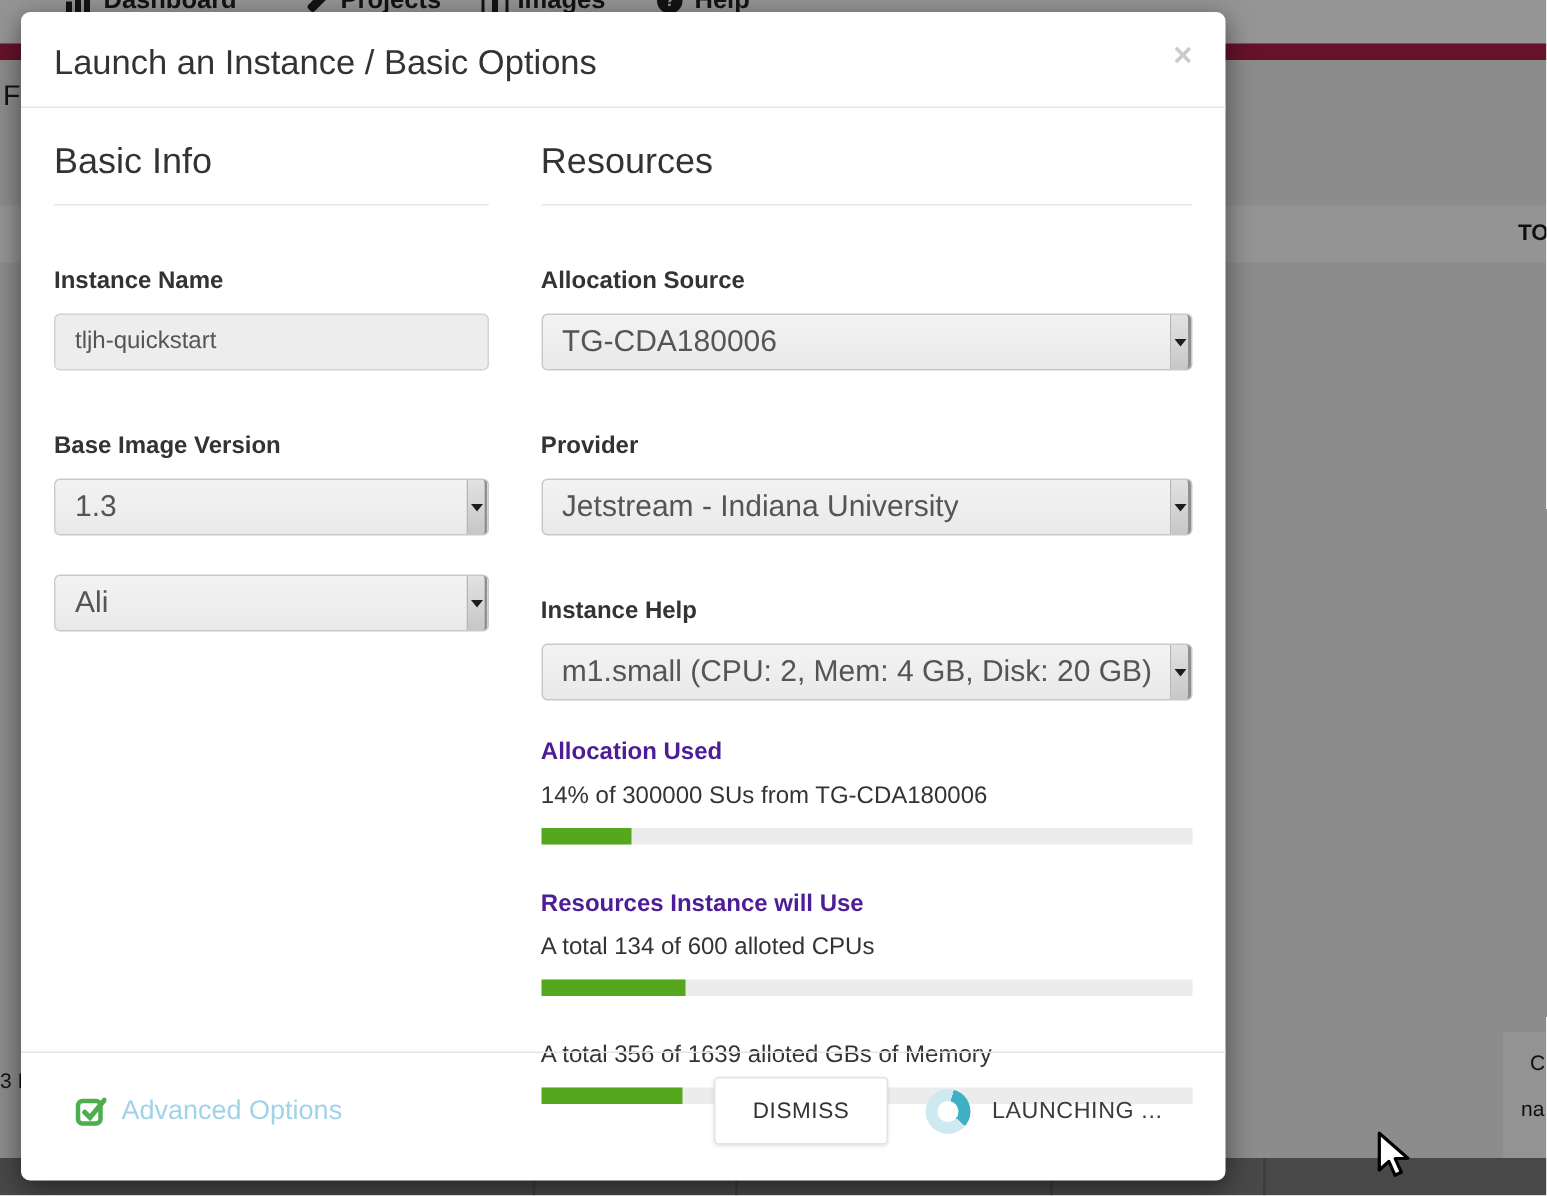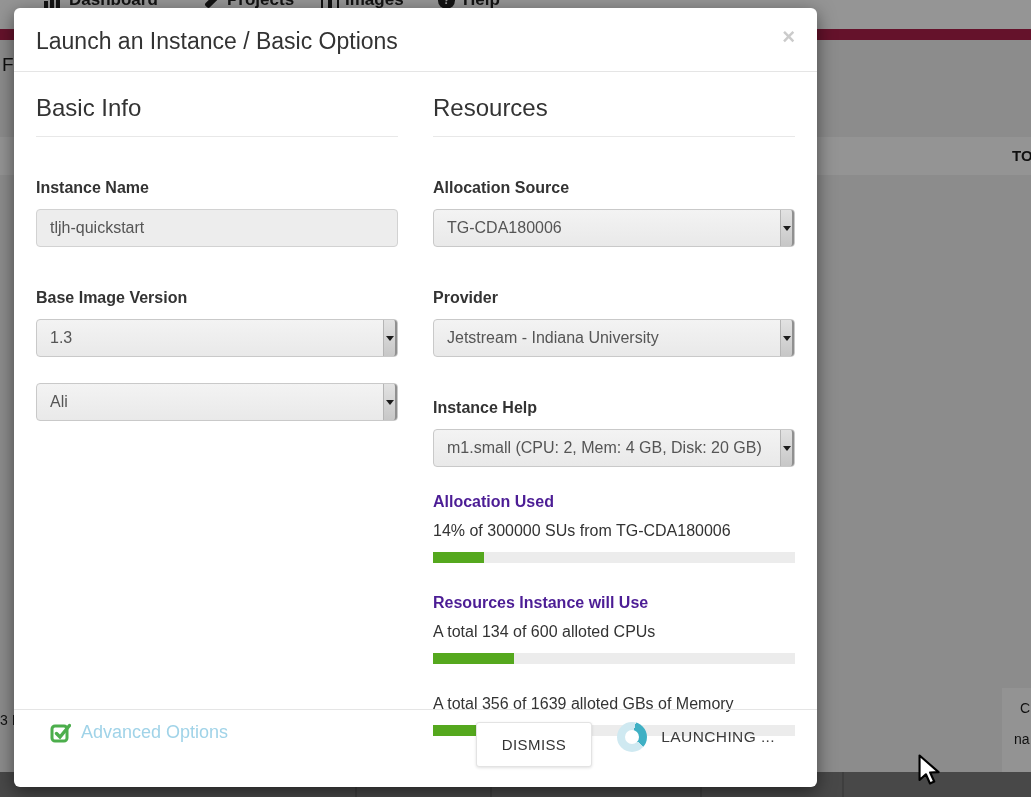--- a/index.html
+++ b/index.html
@@ -44,35 +44,35 @@
   .col { width:459px; }
   .sec-heading { font-size:24px; font-weight:400; color:#333; padding:4px 0 14px 0;
                  border-bottom:1px solid #e8e8e8; margin-bottom:16px; }
   .fgroup { margin-bottom:26px; }
   .flabel { display:block; font-size:16px; font-weight:700; color:#333; margin-bottom:12px;margin-top:42px; }
   .tinput { width:100%; height:38px; background:#ededed; border:1px solid #d2d2d2; border-radius:4px;
             font-size:16px; color:#555; padding:0 13px; font-family:"Liberation Sans",sans-serif; }
   .selbox { position:relative; width:100%; height:38px; background:linear-gradient(#f3f3f3,#e9e9e9);
             border:1px solid #c9c9c9; border-radius:4px; cursor:pointer;
             display:flex; align-items:center; padding:0 26px 0 13px; }
-  .selbox .selval { font-size:16px; color:#555; white-space:nowrap; overflow:hidden; }
+  .selbox .selval { font-size:20px; color:#555; white-space:nowrap; overflow:hidden; }
   .sel-strip { position:absolute; right:0; top:0; bottom:0; width:14px;
                background:linear-gradient(#e2e2e2,#c7c7c7); border-left:1px solid #b5b5b5;
                border-right:2px solid #909090; border-radius:0 3px 3px 0; }
   .sel-caret { position:absolute; right:3px; top:50%; margin-top:-2px; width:0; height:0;
                border-left:4px solid transparent; border-right:4px solid transparent;
                border-top:5px solid #1c1c1c; }
   .stat-label { font-size:16px; font-weight:700; color:#4c1d95; margin-bottom:11px; }
   .stat-text  { font-size:16px; color:#333; margin-bottom:12px; }
   .bar { width:100%; height:11px; background:#ececec; margin-bottom:31px; }
   .bar-fill { height:100%; background:var(--progress_green); }
 
   
-  .modal-footer { position:absolute; left:0; right:0; bottom:0; height:78px;
-                  border-top:1px solid #e5e5e5; display:flex; align-items:flex-start; padding:12px 22px; }
+  .modal-footer { position:absolute; left:0; right:0; bottom:8px; height:78px;
+                  border-top:1px solid #e5e5e5; display:flex; align-items:center; padding:12px 22px; }
   .adv { display:flex; align-items:center; gap:10px; margin-left:14px; cursor:pointer; }
   .adv-label { font-size:18px; color:var(--advanced_blue); }
   .btn-dismiss { margin-left:auto; height:45px; padding:0 25px; background:#fff;
                  border:1px solid #e3e3e3; border-radius:3px; box-shadow:0 1px 3px rgba(0,0,0,0.12);
                  font-size:15px; color:#333; letter-spacing:0.4px; cursor:pointer;
                  font-family:"Liberation Sans",sans-serif; }
   .launching { display:flex; align-items:center; gap:14px; margin-left:25px; margin-right:20px; }
   .spinner { position:relative; width:30px; height:30px; border-radius:50%;
              background:conic-gradient(from 15deg, var(--spinner_dark) 0deg 115deg,
                         var(--spinner_light) 115deg 360deg); }

